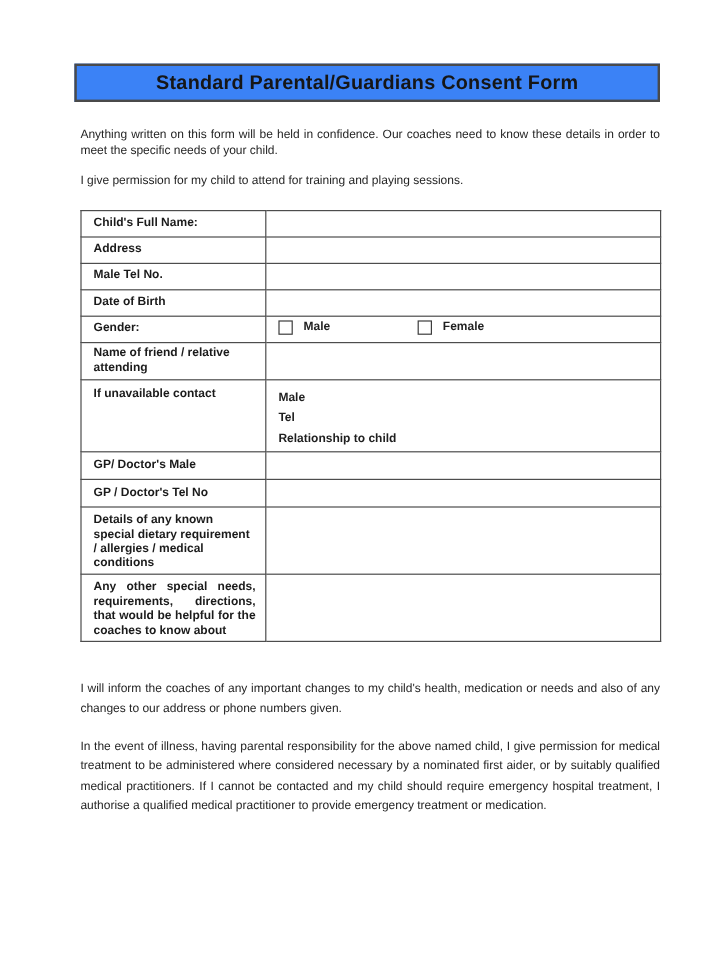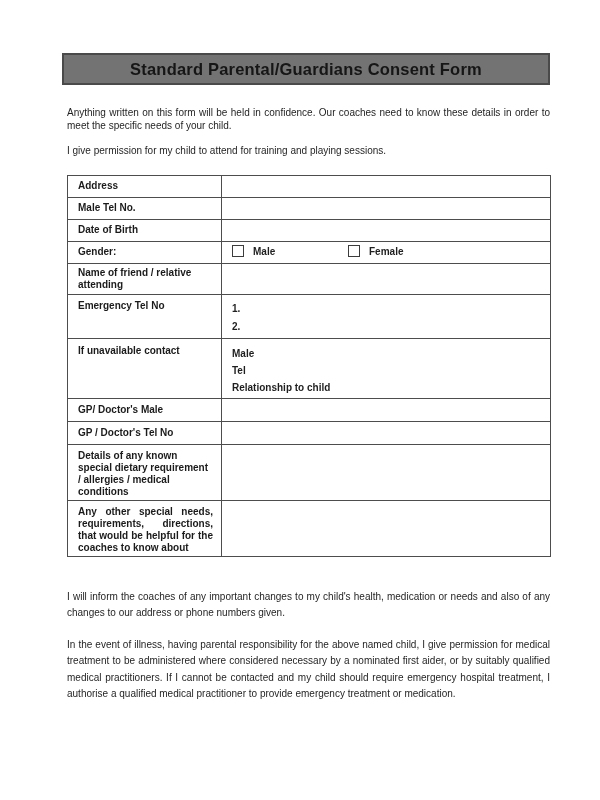--- a/index.html
+++ b/index.html
@@ -14,21 +14,21 @@
     background: #ffffff;
     font-family: "Liberation Sans", sans-serif;
     color: #1f1f1f;
     overflow: hidden;
   }
   .title-box {
     margin: 53px 50px 0 62px;
     width: 488px;
     height: 32px;
     box-sizing: border-box;
-    background: #737373;
+    background: #3b82f6;
     border: 2px solid #4a4a4a;
     display: flex;
     align-items: center;
     justify-content: center;
   }
   .title-box h1 {
     margin: 0;
     font-size: 16.5px;
     font-weight: bold;
     letter-spacing: 0.2px;
@@ -125,20 +125,24 @@
   <p class="intro-p1">Anything written on this form will be held in confidence. Our coaches need to know these details in order to meet the specific needs of your child.</p>
   <p class="intro-p2">I give permission for my child to attend for training and playing sessions.</p>
 
   <table class="form-table">
     <colgroup>
         <col class="c-label">
         <col class="c-value">
       </colgroup>
     <tbody>
       <tr class="r-basic">
+        <td class="label">Child's Full Name:</td>
+        <td class="value"></td>
+      </tr>
+      <tr class="r-basic">
         <td class="label">Address</td>
         <td class="value"></td>
       </tr>
       <tr class="r-basic">
         <td class="label">Male Tel No.</td>
         <td class="value"></td>
       </tr>
       <tr class="r-basic">
         <td class="label">Date of Birth</td>
         <td class="value"></td>
@@ -152,27 +156,20 @@
             </span>
           <span class="opt opt-female">
               <span class="checkbox"></span>
               <span>Female</span>
             </span>
         </td>
       </tr>
       <tr class="r-friend">
         <td class="label">Name of friend / relative attending</td>
         <td class="value"></td>
-      </tr>
-      <tr class="r-emergency">
-        <td class="label">Emergency Tel No</td>
-        <td class="value">
-          <span class="sub-line">1.</span>
-          <span class="sub-line">2.</span>
-        </td>
       </tr>
       <tr class="r-unavail">
         <td class="label">If unavailable contact</td>
         <td class="value">
           <span class="sub-line">Male</span>
           <span class="sub-line">Tel</span>
           <span class="sub-line">Relationship to child</span>
         </td>
       </tr>
       <tr class="r-gp">

